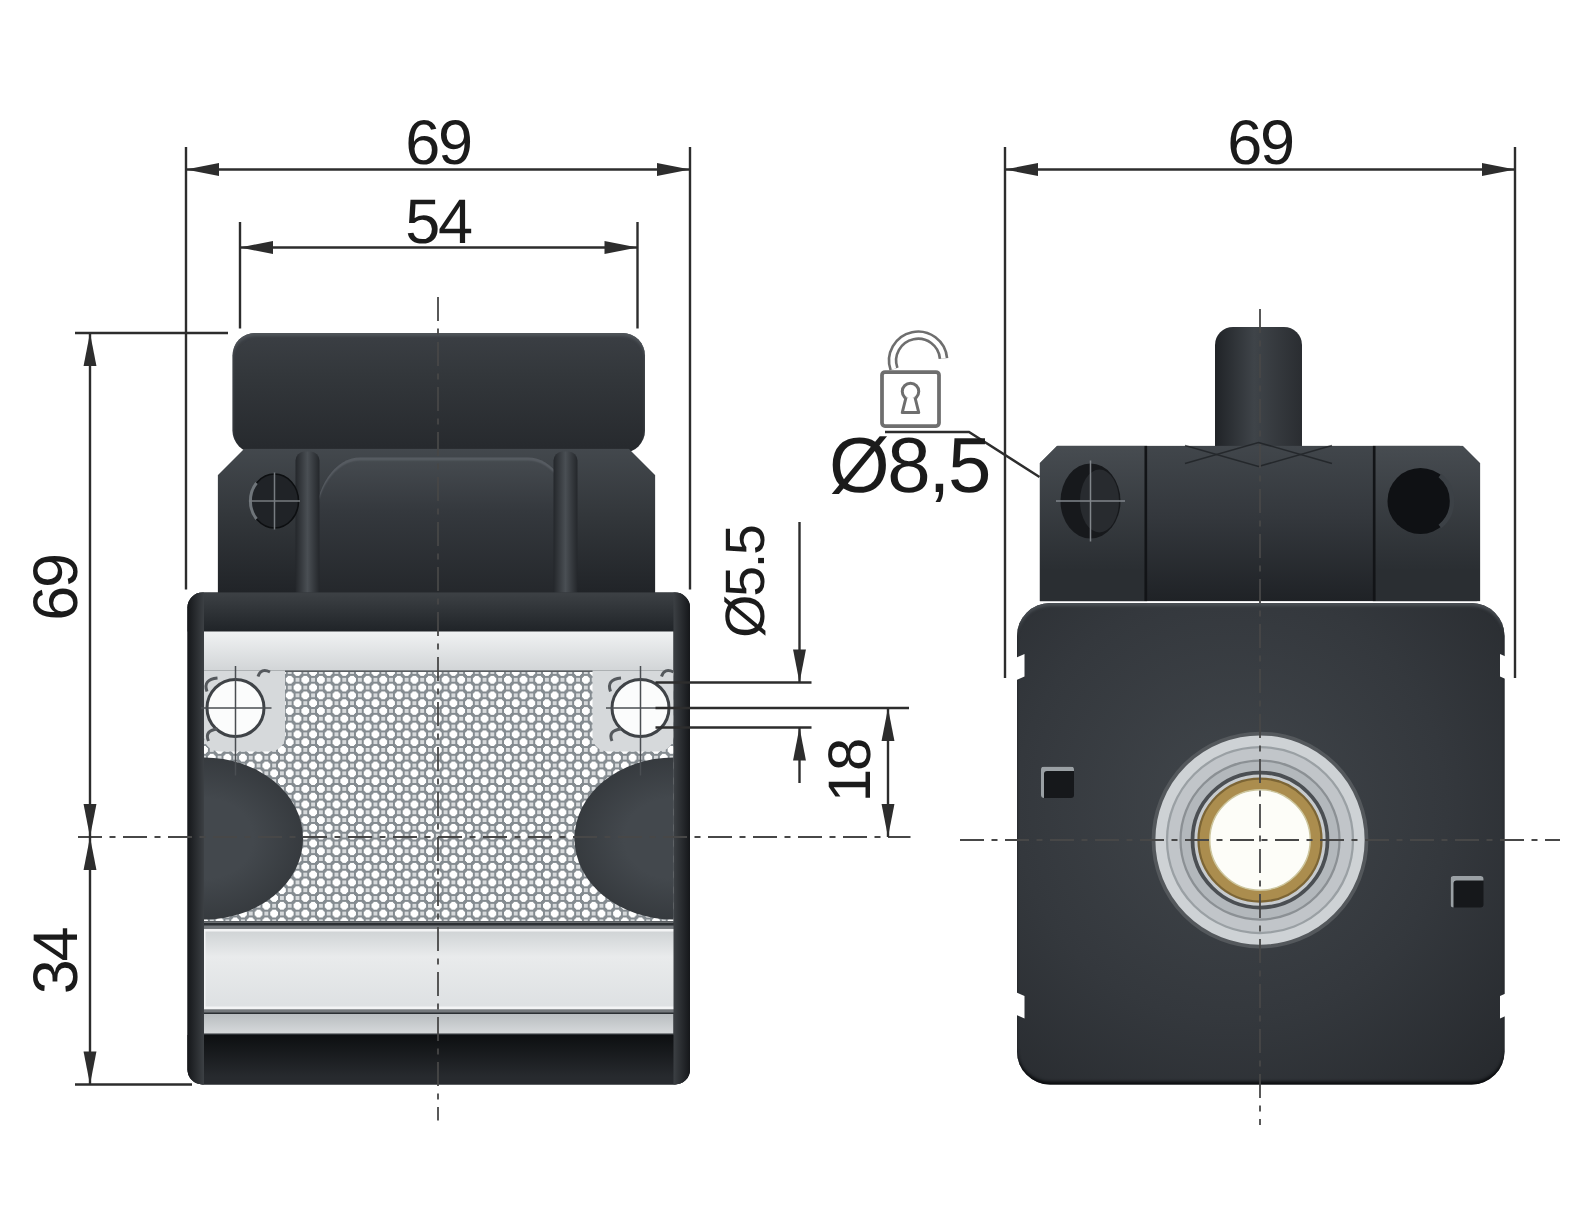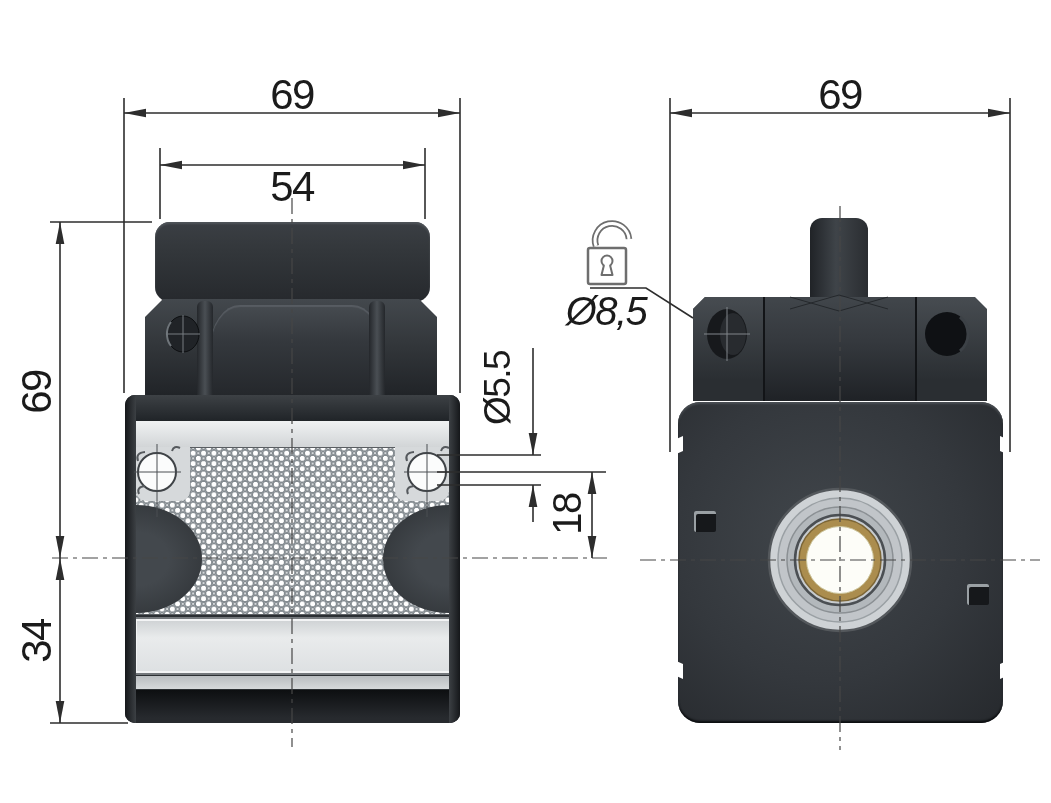--- a/index.html
+++ b/index.html
@@ -212,21 +212,21 @@
     <g>
       <path d="M596,246 A17,17 0 1 1 629,239" fill="none" stroke="#6e6e6e" stroke-width="6.5"></path>
       <path d="M596,246 A17,17 0 1 1 629,239" fill="none" stroke="#ffffff" stroke-width="3"></path>
       <rect x="588" y="248" width="38" height="36" rx="2" fill="#ffffff" stroke="#6e6e6e" stroke-width="2.5"></rect>
       <circle cx="607" cy="261" r="5.5" fill="#ffffff" stroke="#6e6e6e" stroke-width="2"></circle>
       <path d="M604,265 L601.5,275 L612.5,275 L610,265" fill="#ffffff" stroke="#6e6e6e" stroke-width="2" stroke-linejoin="round"></path>
     </g>
   </svg>
 
   <span class="lbl" style="left:292px;top:95px;">69</span>
-  <span class="lbl" style="left:292px;top:148px;margin-top:39px;">54</span>
+  <span class="lbl" style="left:292px;top:148px;">54</span>
   <span class="lbl rot" style="left:37px;top:392px;">69</span>
   <span class="lbl rot" style="left:37px;top:641px;">34</span>
   <span class="lbl rot" style="left:497px;top:388px;font-size:37px;">Ø5.5</span>
   <span class="lbl rot" style="left:567px;top:514px;font-size:40px;">18</span>
   <span class="lbl" style="left:840px;top:95px;">69</span>
-  <span class="lbl" style="left:606px;top:311px;font-size:40px;font-style:italic;">Ø8,5</span>
+  <span class="lbl" style="left:606px;top:311px;font-size:52px;">Ø8,5</span>
 
 </div>
 
 </body></html>

